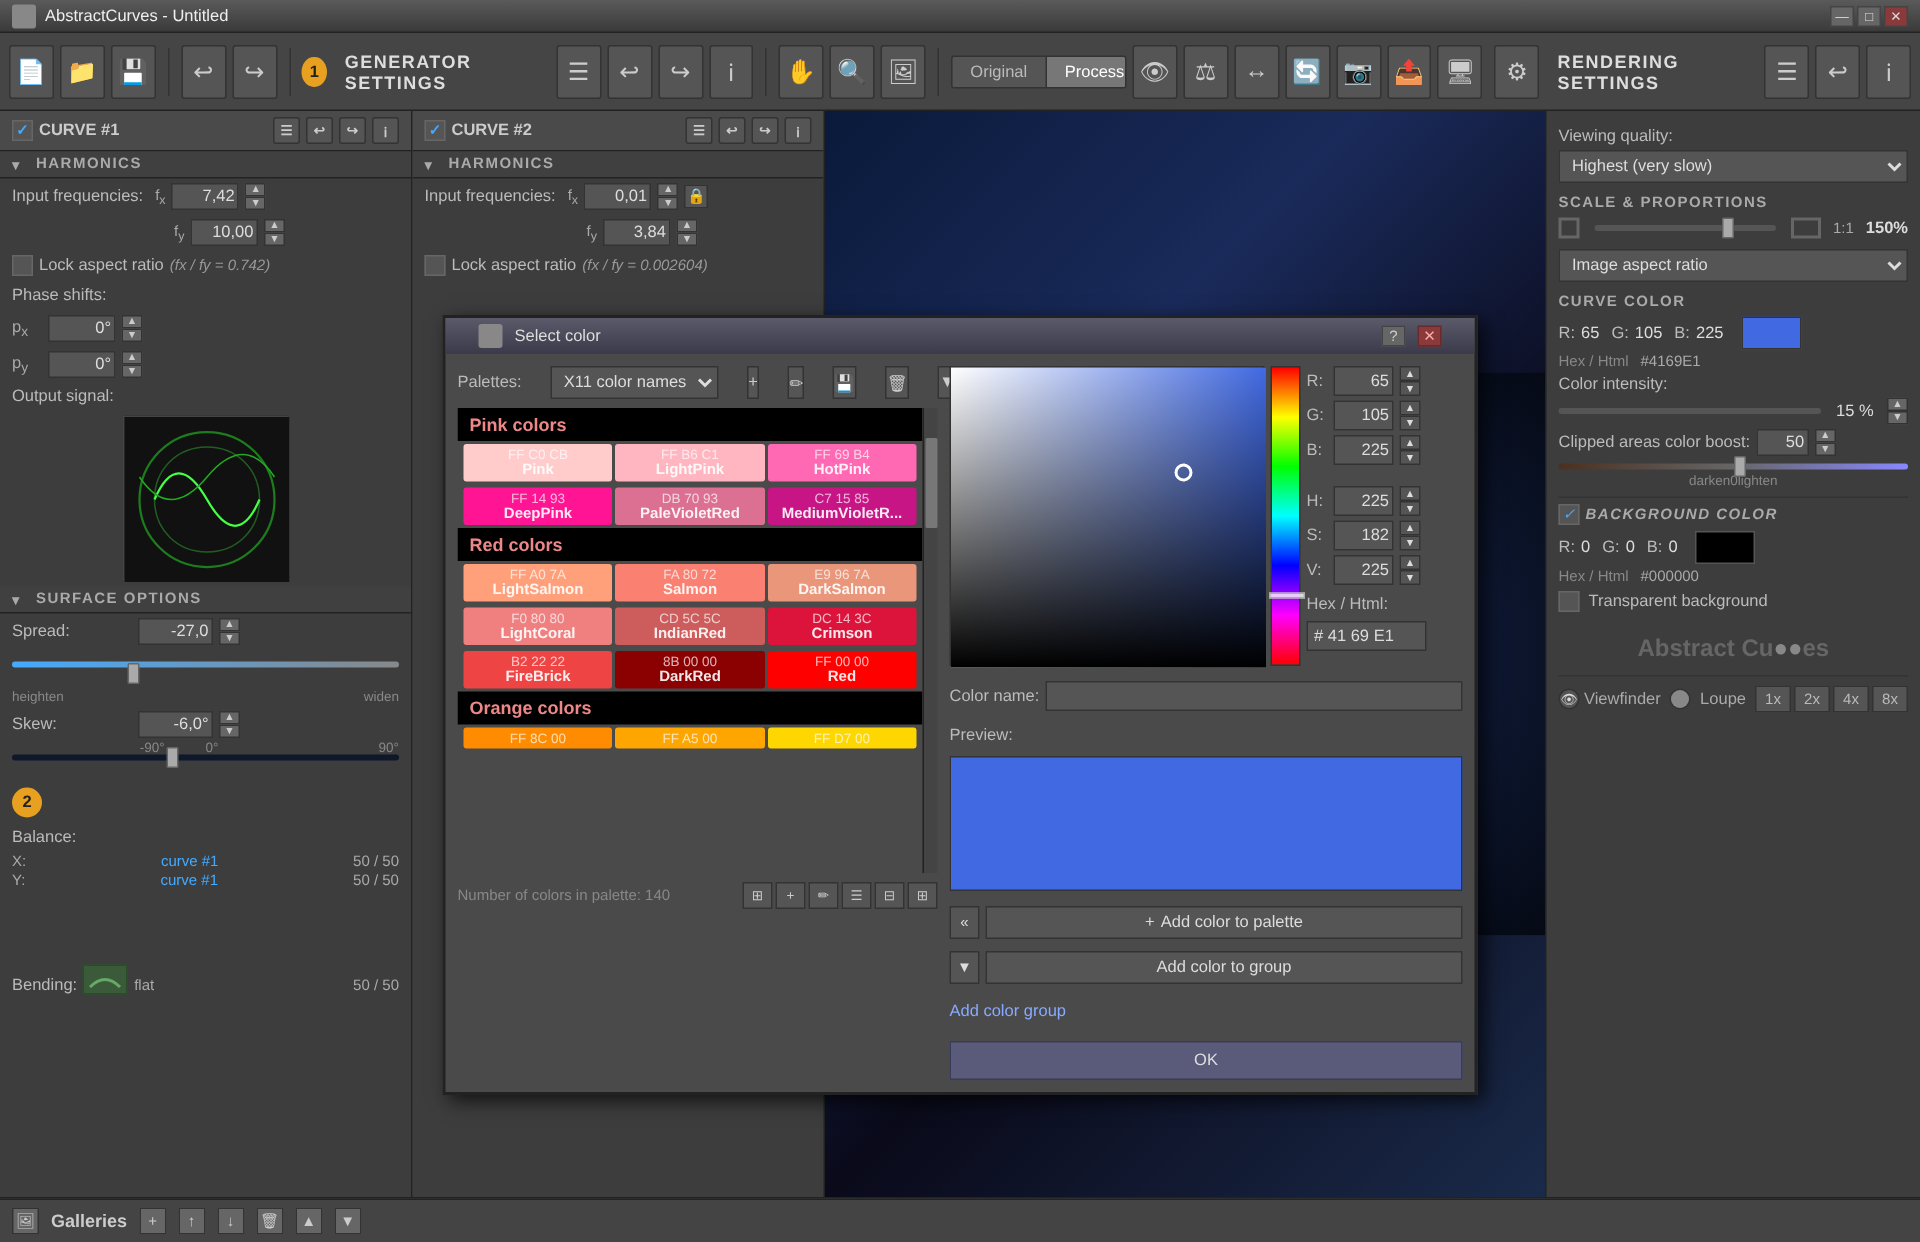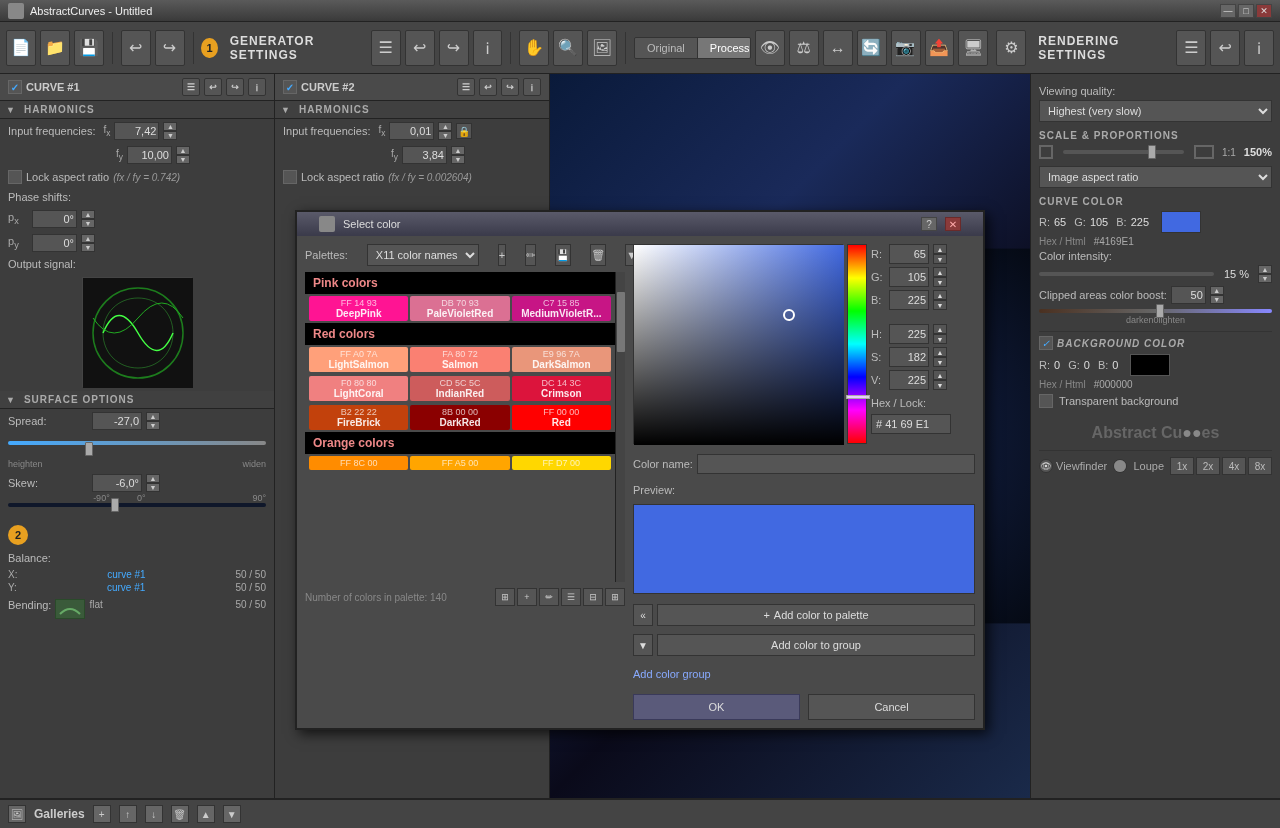--- a/index.html
+++ b/index.html
@@ -297,21 +297,21 @@
         <span style="color:#4af;">curve #1</span>
         <span>50 / 50</span>
       </div>
       <div style="display:flex;justify-content:space-between;margin-top:2px;">
         <span>Y:</span>
         <span style="color:#4af;">curve #1</span>
         <span>50 / 50</span>
       </div>
     </div>
 
-    <div style="padding:4px 8px;display:flex;align-items:flex-start;gap:4px;">
+    <div style="padding:4px 8px;display:flex;align-items:flex-end;gap:4px;margin-top:44px;">
       <span style="font-size:11px;color:#bbb;">Bending:</span>
       <div style="width:30px;height:20px;background:#3a5a3a;border:1px solid #2a4a2a;display:flex;align-items:center;justify-content:center;">
         <svg width="28" height="18">
           <path d="M4,14 Q14,4 24,14" stroke="#6a6" fill="none" stroke-width="2"></path>
         </svg>
       </div>
       <span style="font-size:10px;color:#aaa;">flat</span>
       <span style="font-size:10px;color:#aaa;margin-left:auto;">50 / 50</span>
     </div>
   </div>
@@ -551,20 +551,34 @@
         <div class="palette-btn">💾</div>
         <div class="palette-btn">🗑</div>
         <div class="palette-btn">▼</div>
       </div>
 
       <div style="display:flex;">
         <div class="colors-scroll" style="flex:1;">
 
           <div class="color-group-header">Pink colors</div>
           <div class="color-row">
+            <div class="color-cell" style="background:#ffcbcb;">
+              <span class="color-cell-code">FF C0 CB</span>
+              <span class="color-cell-name">Pink</span>
+            </div>
+            <div class="color-cell" style="background:#ffb6c1;">
+              <span class="color-cell-code">FF B6 C1</span>
+              <span class="color-cell-name">LightPink</span>
+            </div>
+            <div class="color-cell" style="background:#ff69b4;">
+              <span class="color-cell-code">FF 69 B4</span>
+              <span class="color-cell-name">HotPink</span>
+            </div>
+          </div>
+          <div class="color-row">
             <div class="color-cell" style="background:#ff1493;">
               <span class="color-cell-code">FF 14 93</span>
               <span class="color-cell-name">DeepPink</span>
             </div>
             <div class="color-cell" style="background:#db7093;">
               <span class="color-cell-code">DB 70 93</span>
               <span class="color-cell-name">PaleVioletRed</span>
             </div>
             <div class="color-cell" style="background:#c71585;">
               <span class="color-cell-code">C7 15 85</span>
@@ -595,21 +609,21 @@
             <div class="color-cell" style="background:#cd5c5c;">
               <span class="color-cell-code">CD 5C 5C</span>
               <span class="color-cell-name">IndianRed</span>
             </div>
             <div class="color-cell" style="background:#dc143c;">
               <span class="color-cell-code">DC 14 3C</span>
               <span class="color-cell-name">Crimson</span>
             </div>
           </div>
           <div class="color-row">
-            <div class="color-cell" style="background:#c2410c;">
+            <div class="color-cell" style="background:#ef4444;">
               <span class="color-cell-code">B2 22 22</span>
               <span class="color-cell-name">FireBrick</span>
             </div>
             <div class="color-cell" style="background:#8b0000;">
               <span class="color-cell-code">8B 00 00</span>
               <span class="color-cell-name">DarkRed</span>
             </div>
             <div class="color-cell" style="background:#ff0000;">
               <span class="color-cell-code">FF 00 00</span>
               <span class="color-cell-name">Red</span>
@@ -721,21 +735,21 @@
           </div>
           <div class="rgb-row">
             <span class="rgb-label">V:</span>
             <input class="rgb-input" value="225" style="">
             <div class="rgb-spin">
               <div class="rgb-spin-btn">▲</div>
               <div class="rgb-spin-btn">▼</div>
             </div>
           </div>
           <div class="hex-row">
-            <span class="hex-label">Hex / Lock:</span>
+            <span class="hex-label">Hex / Html:</span>
           </div>
           <div style="display:flex;align-items:center;gap:4px;margin-top:2px;">
             <input class="hex-input" style="width: 80px;" value="# 41 69 E1">
           </div>
         </div>
       </div>
 
       <div style="display:flex;align-items:center;gap:4px;margin-top:4px;">
         <span style="font-size:11px;color:#bbb;">Color name:</span>
         <input style="flex: 1 1 0%; height: 20px; background: rgb(85, 85, 85); border: 1px solid rgb(51, 51, 51); color: rgb(221, 221, 221); font-size: 11px; padding: 0px 4px;" value="">
@@ -757,17 +771,16 @@
         <div style="width:20px;height:22px;background:#555;border:1px solid #333;display:flex;align-items:center;justify-content:center;font-size:10px;cursor:pointer;">▼</div>
         <div style="flex:1;height:22px;background:#555;border:1px solid #333;display:flex;align-items:center;justify-content:center;font-size:11px;color:#ddd;cursor:pointer;gap:4px;">
           <span>Add color to group</span>
         </div>
       </div>
 
       <div style="font-size:11px;color:#88aaff;margin-top:4px;cursor:pointer;padding:2px 0;">Add color group</div>
 
       <div style="display:flex;gap:8px;margin-top:6px;">
         <div style="flex:1;height:26px;background:#5a5a7a;border:1px solid #3a3a5a;display:flex;align-items:center;justify-content:center;font-size:11px;color:#ddd;cursor:pointer;">OK</div>
-        <div style="flex:1;height:26px;background:#555;border:1px solid #333;display:flex;align-items:center;justify-content:center;font-size:11px;color:#ddd;cursor:pointer;">Cancel</div>
       </div>
     </div>
   </div>
 </div>
 
 </body></html>

